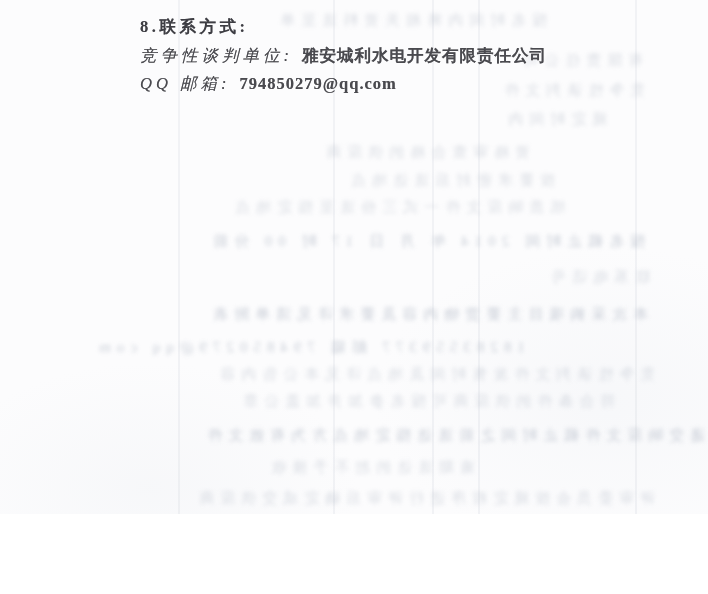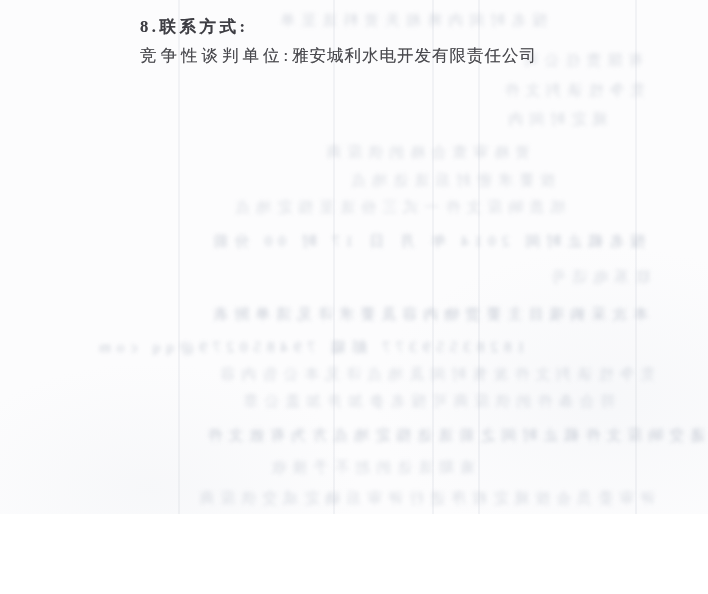--- a/index.html
+++ b/index.html
@@ -63,23 +63,26 @@
     font-weight: bold;
     color: #3e3e44;
     letter-spacing: 3.5px;
   }
   .doc-line {
     height: 28.5px;
     line-height: 28.5px;
   }
   .doc-label {
     letter-spacing: 4px;
+    margin-right: 9px;
+    font-style: italic;
   }
   .doc-value {
     letter-spacing: 1px;
+    font-weight: bold;
   }
 </style>
 </head>
 <body>
 
 <div class="page">
 
   <div class="bleed-layer">
       <div class="bleed-row" style="left: 275px; top: 9px; width: 272px;">报名时间内将相关资料送至单位</div>
       <div class="bleed-row" style="left: 518px; top: 49px; width: 125px;">有限责任公司</div>
@@ -104,20 +107,23 @@
   <div class="content">
     <div class="heading">8.联系方式:</div>
 
     <div class="doc-line">
       <span class="doc-label">竞争性谈判单位:</span><span class="doc-value">雅安城利水电开发有限责任公司</span>
     </div>
 
 
 
 
+    <div class="doc-line">
+      <span class="doc-label">QQ 邮箱:</span><span class="doc-value">794850279@qq.com</span>
+    </div>
   </div>
 
 <div class="streak" style="left: 178px;"></div>
     <div class="streak" style="left: 333px;"></div>
     <div class="streak" style="left: 432px;"></div>
     <div class="streak" style="left: 478px;"></div>
     <div class="streak" style="left: 635px;"></div>
   </div>
 
 </body></html>

